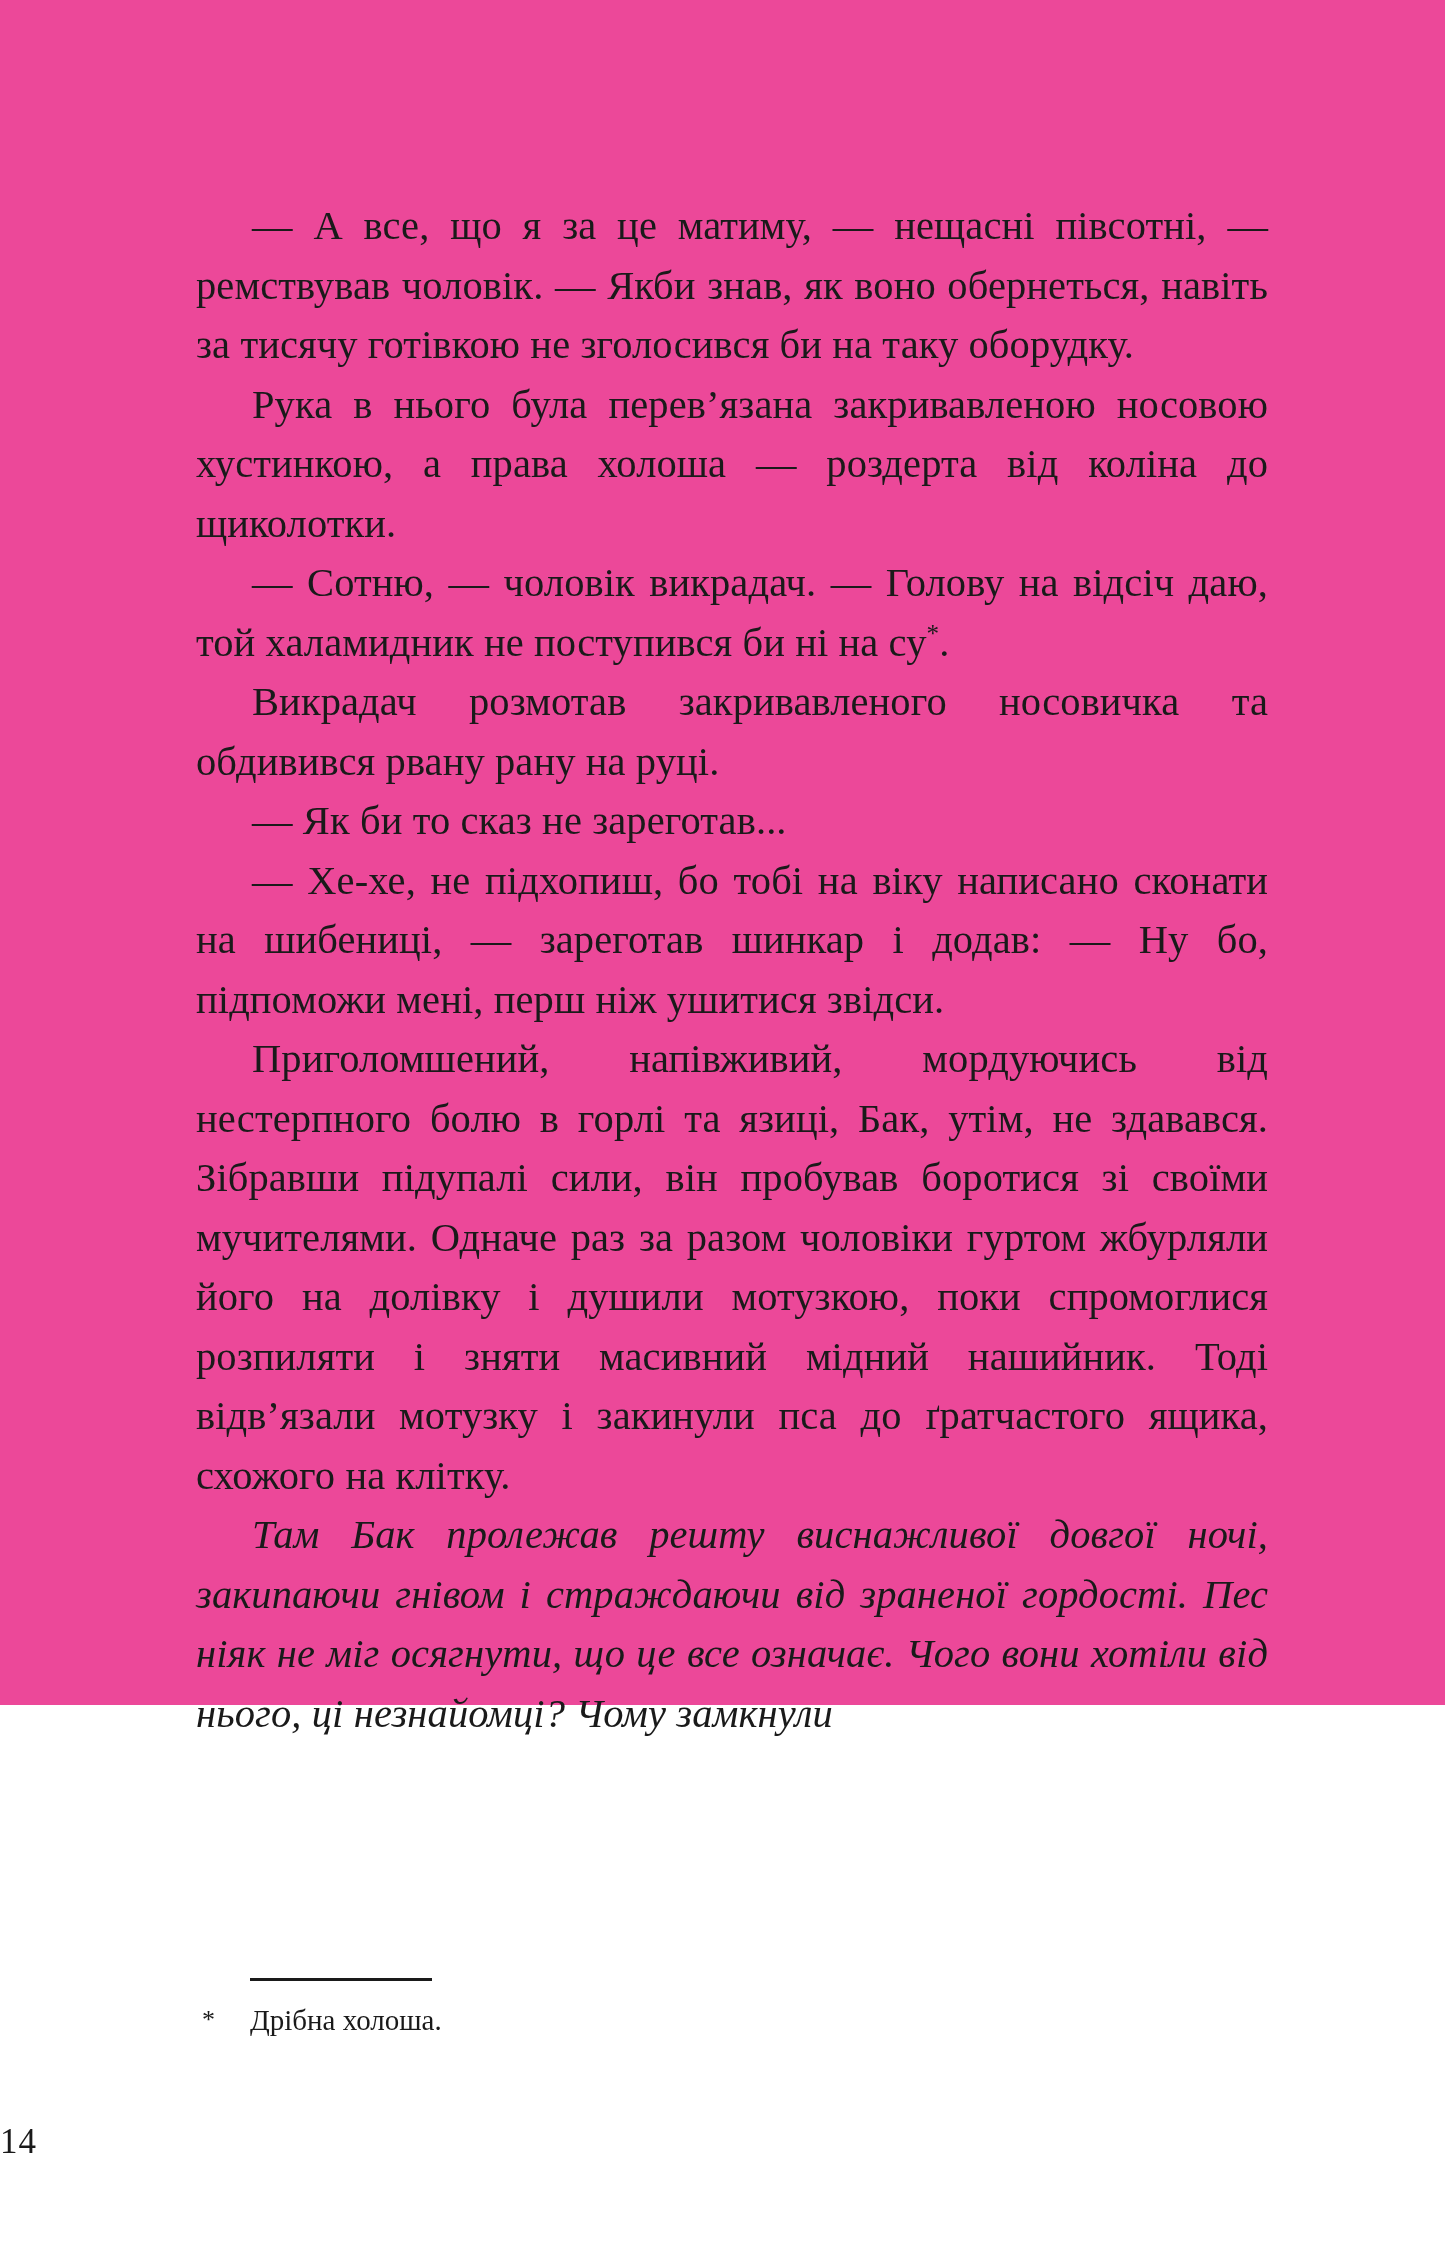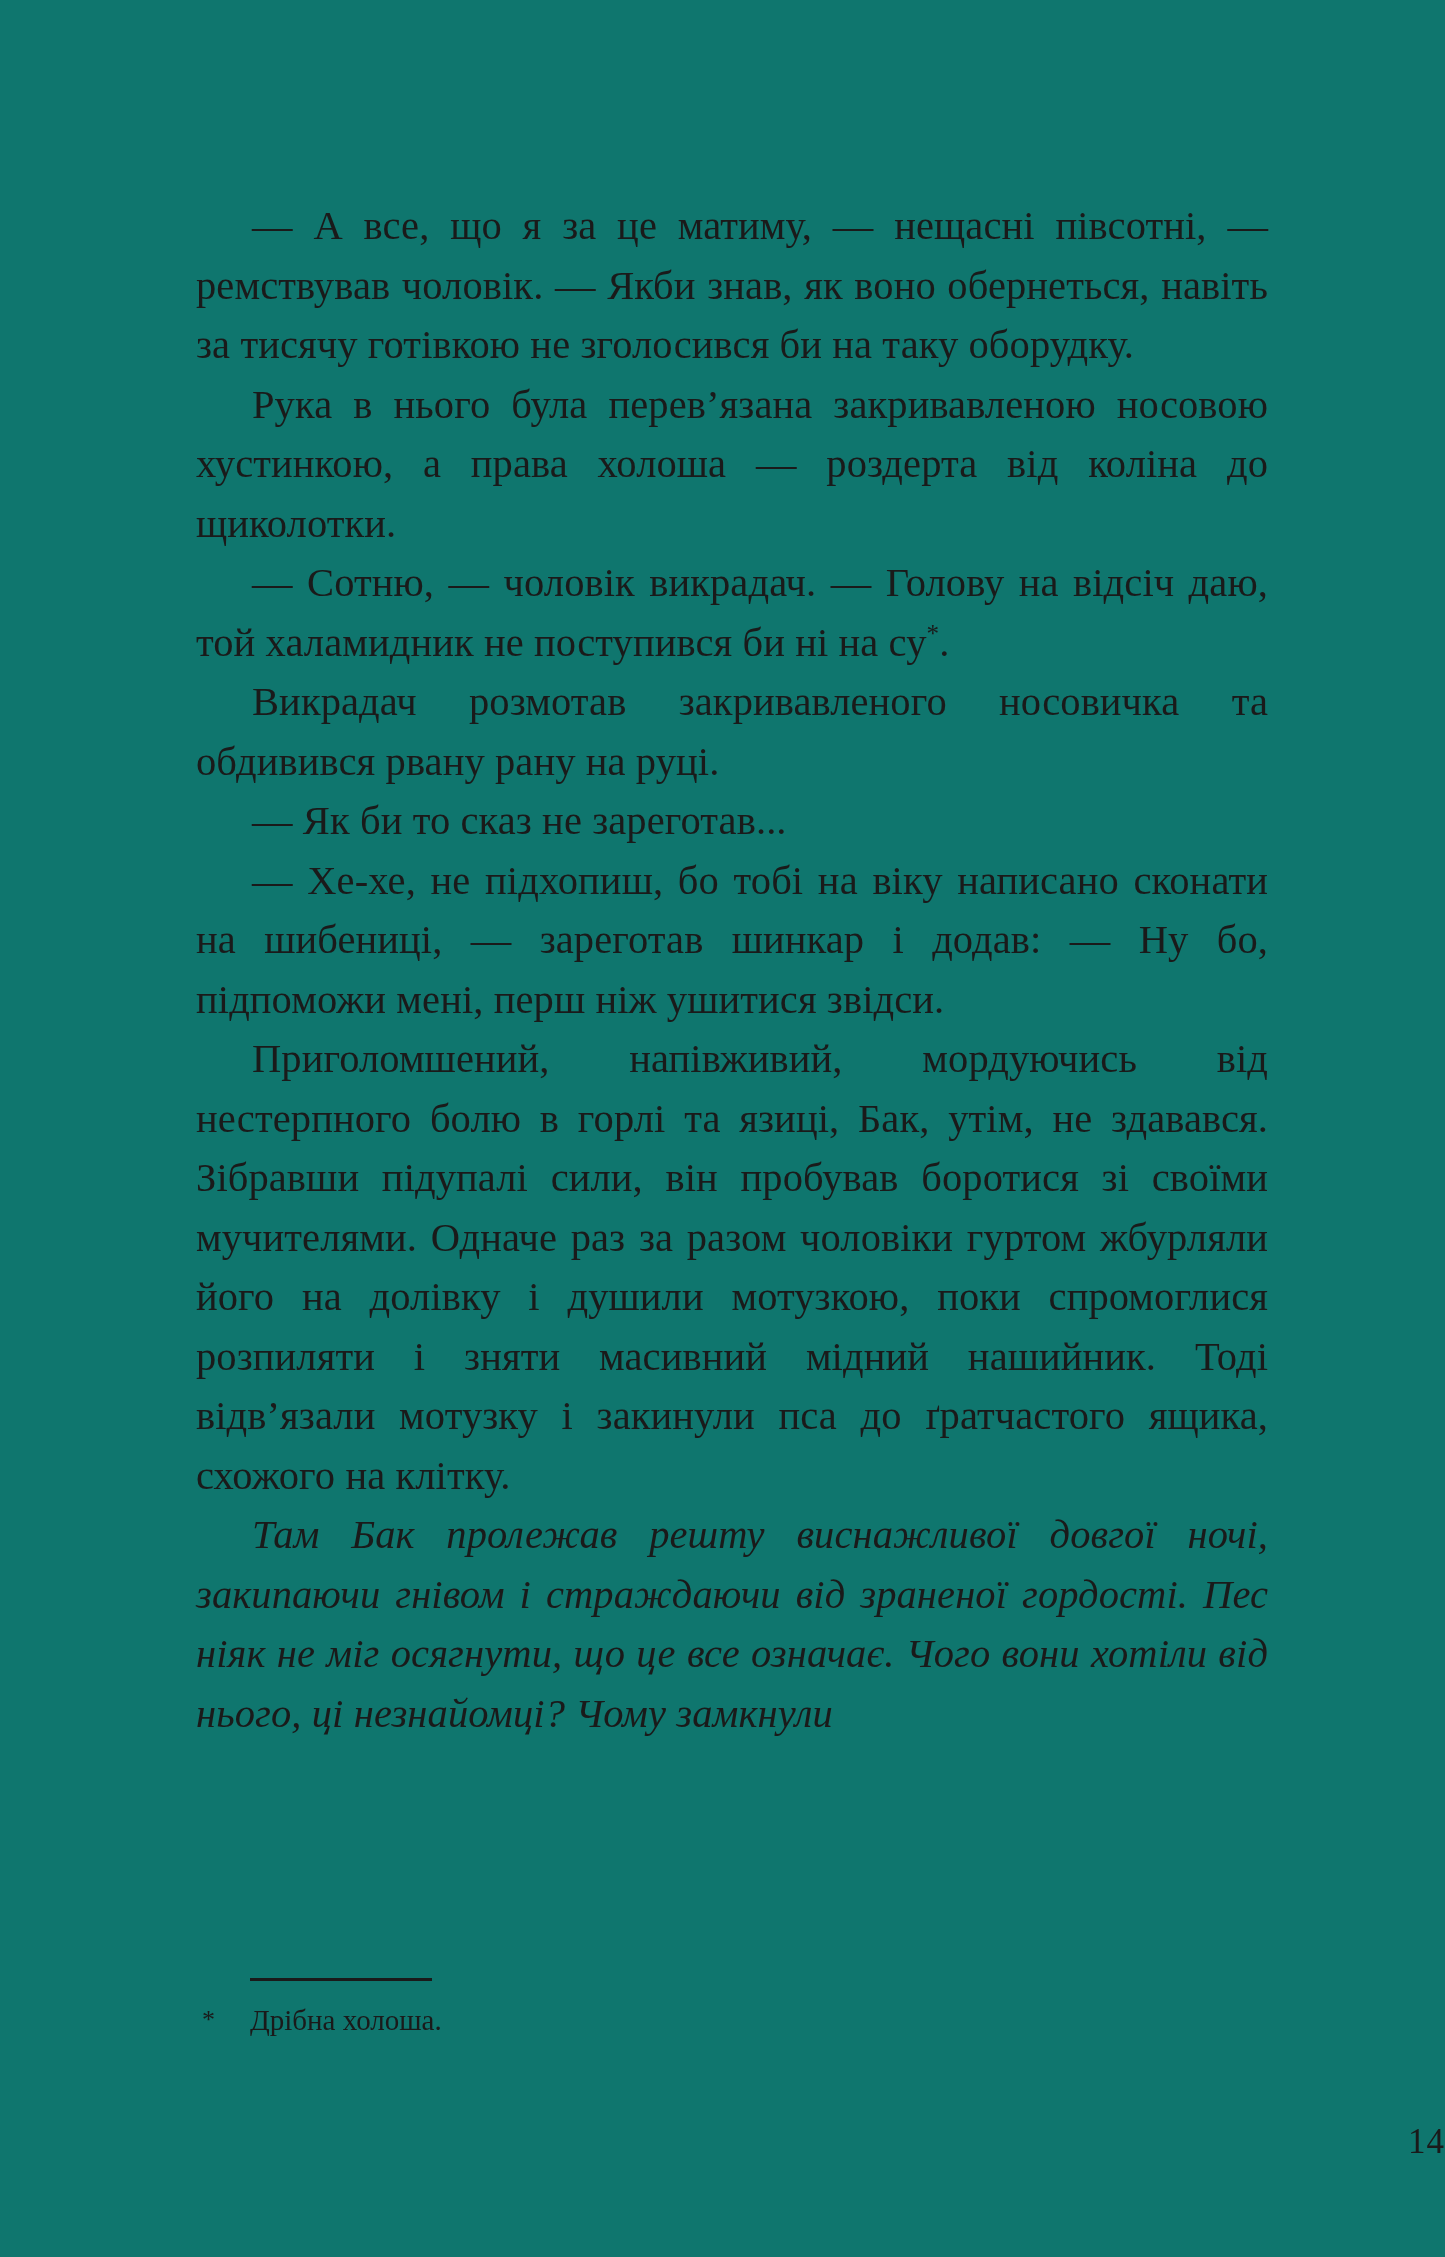--- a/index.html
+++ b/index.html
@@ -12,22 +12,22 @@
     height: 2257px;
     position: relative;
     font-family: "Liberation Serif", "DejaVu Serif", serif;
     color: #1a1a1a;
     overflow: hidden;
   }
   .page {
     position: absolute;
     left: 0; top: 0;
     width: 1445px;
-    height: 2257px;
-    background: #0f766e;
+    height: 1705px;
+    background: #ec4899;
   }
   .text-column {
     position: absolute;
     left: 196px;
     top: 196px;
     width: 1072px;
   }
   p.body-par {
     margin: 0;
     text-align: justify;
@@ -79,21 +79,21 @@
   .footnote-text {
     font-size: 29px;
     line-height: 34px;
     flex: 1 1 auto;
   }
   .page-number {
     position: absolute;
     left: 0;
     top: 2122px;
     width: 1445px;
-    text-align: right;
+    text-align: left;
     font-size: 35px;
     letter-spacing: 1px;
     color: #1a1a1a;
   }
 </style>
 </head>
 <body>
 
 <div class="page">
 

